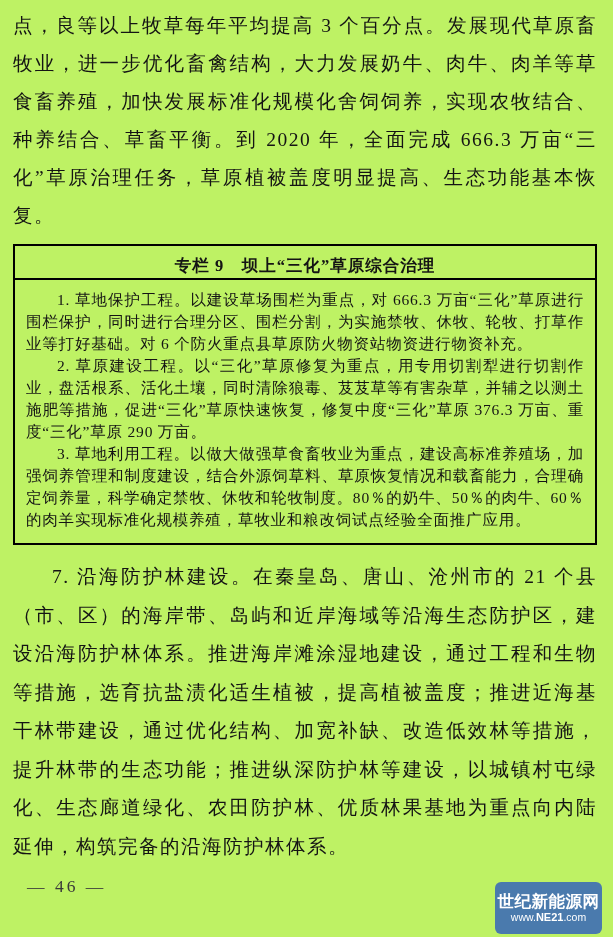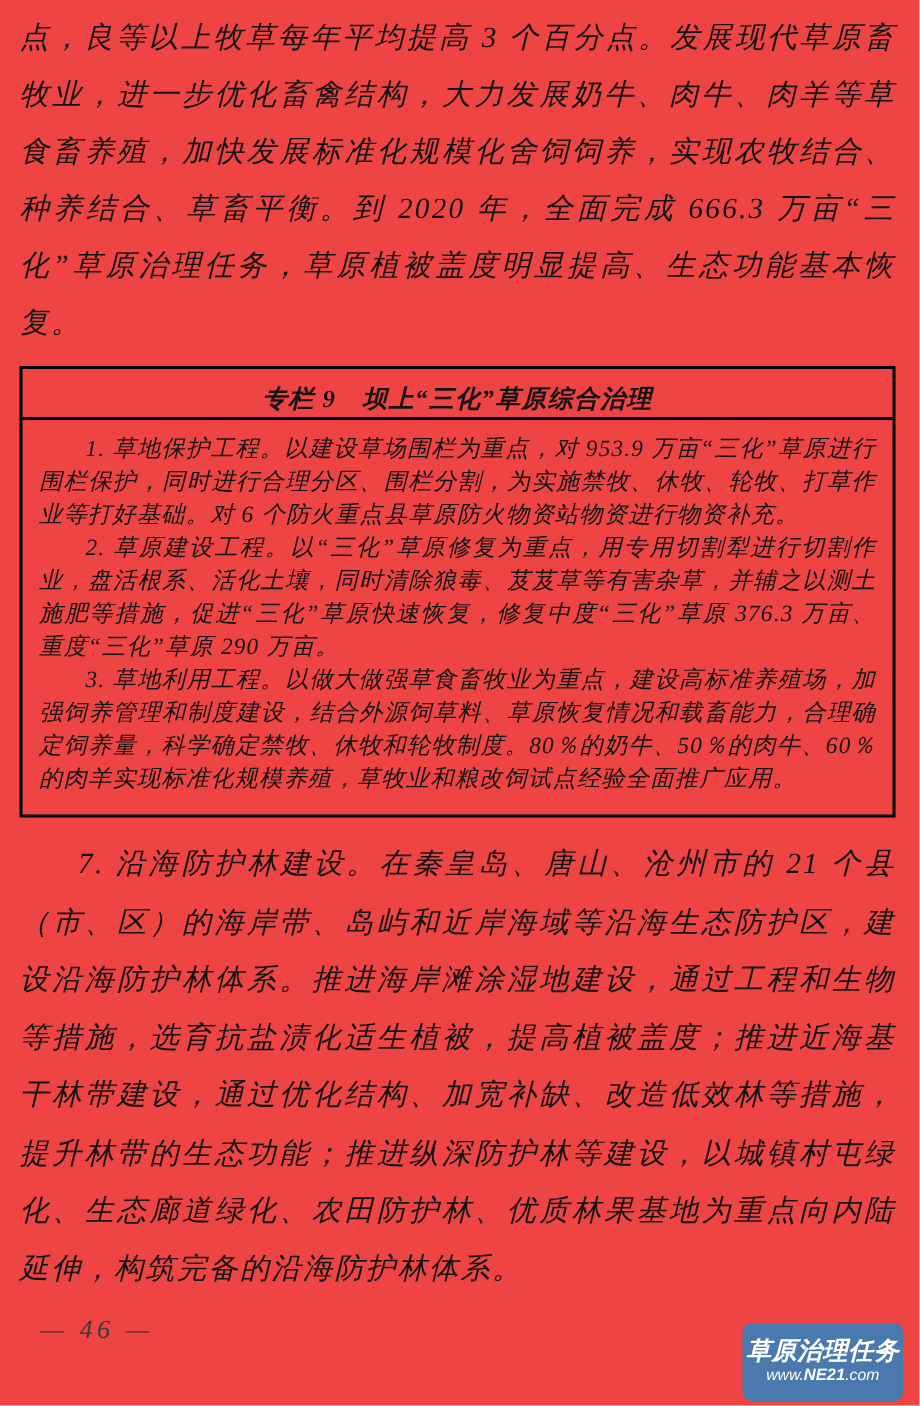--- a/index.html
+++ b/index.html
@@ -1,25 +1,24 @@
 <!DOCTYPE html>
 <html><head>
 <meta charset="utf-8">
 <style>
   html, body { margin: 0; padding: 0; background: #e8e8e8; }
   .page {
     position: relative;
     width: 613px;
     height: 937px;
     margin: 0 auto;
-    background: #ef4444;
+    background: #bef264;
     overflow: hidden;
     font-family: "Liberation Serif", "DejaVu Serif", serif;
     color: #141414;
-    font-style: italic;
   }
   .content {
     position: absolute;
     left: 13px;
     right: 16px;
     top: 0;
   }
   .para {
     margin: 0;
     font-size: 19.5px;
@@ -104,31 +103,31 @@
 <body>
 
 <div class="page">
   <div class="content">
 
     <p class="para para-top">点，良等以上牧草每年平均提高 3 个百分点。发展现代草原畜牧业，进一步优化畜禽结构，大力发展奶牛、肉牛、肉羊等草食畜养殖，加快发展标准化规模化舍饲饲养，实现农牧结合、种养结合、草畜平衡。到 2020 年，全面完成 666.3 万亩“三化”草原治理任务，草原植被盖度明显提高、生态功能基本恢复。</p>
 
     <div class="column-box">
       <div class="column-title">专栏 9　坝上“三化”草原综合治理</div>
       <div class="column-body">
-        <p>1. 草地保护工程。以建设草场围栏为重点，对 953.9 万亩“三化”草原进行围栏保护，同时进行合理分区、围栏分割，为实施禁牧、休牧、轮牧、打草作业等打好基础。对 6 个防火重点县草原防火物资站物资进行物资补充。</p>
+        <p>1. 草地保护工程。以建设草场围栏为重点，对 666.3 万亩“三化”草原进行围栏保护，同时进行合理分区、围栏分割，为实施禁牧、休牧、轮牧、打草作业等打好基础。对 6 个防火重点县草原防火物资站物资进行物资补充。</p>
         <p>2. 草原建设工程。以“三化”草原修复为重点，用专用切割犁进行切割作业，盘活根系、活化土壤，同时清除狼毒、芨芨草等有害杂草，并辅之以测土施肥等措施，促进“三化”草原快速恢复，修复中度“三化”草原 376.3 万亩、重度“三化”草原 290 万亩。</p>
         <p>3. 草地利用工程。以做大做强草食畜牧业为重点，建设高标准养殖场，加强饲养管理和制度建设，结合外源饲草料、草原恢复情况和载畜能力，合理确定饲养量，科学确定禁牧、休牧和轮牧制度。80％的奶牛、50％的肉牛、60％的肉羊实现标准化规模养殖，草牧业和粮改饲试点经验全面推广应用。</p>
       </div>
     </div>
 
     <p class="para para-indent">7. 沿海防护林建设。在秦皇岛、唐山、沧州市的 21 个县（市、区）的海岸带、岛屿和近岸海域等沿海生态防护区，建设沿海防护林体系。推进海岸滩涂湿地建设，通过工程和生物等措施，选育抗盐渍化适生植被，提高植被盖度；推进近海基干林带建设，通过优化结构、加宽补缺、改造低效林等措施，提升林带的生态功能；推进纵深防护林等建设，以城镇村屯绿化、生态廊道绿化、农田防护林、优质林果基地为重点向内陆延伸，构筑完备的沿海防护林体系。</p>
 
   </div>
 
   <div class="footer">
     <span>— 46 —</span>
   </div>
 
   <div class="watermark">
-    <div class="wm-name">草原治理任务</div>
+    <div class="wm-name">世纪新能源网</div>
     <div class="wm-url"><span>www.</span><span class="wm-bold">NE21</span><span>.com</span></div>
   </div>
 </div>
 
 </body></html>

